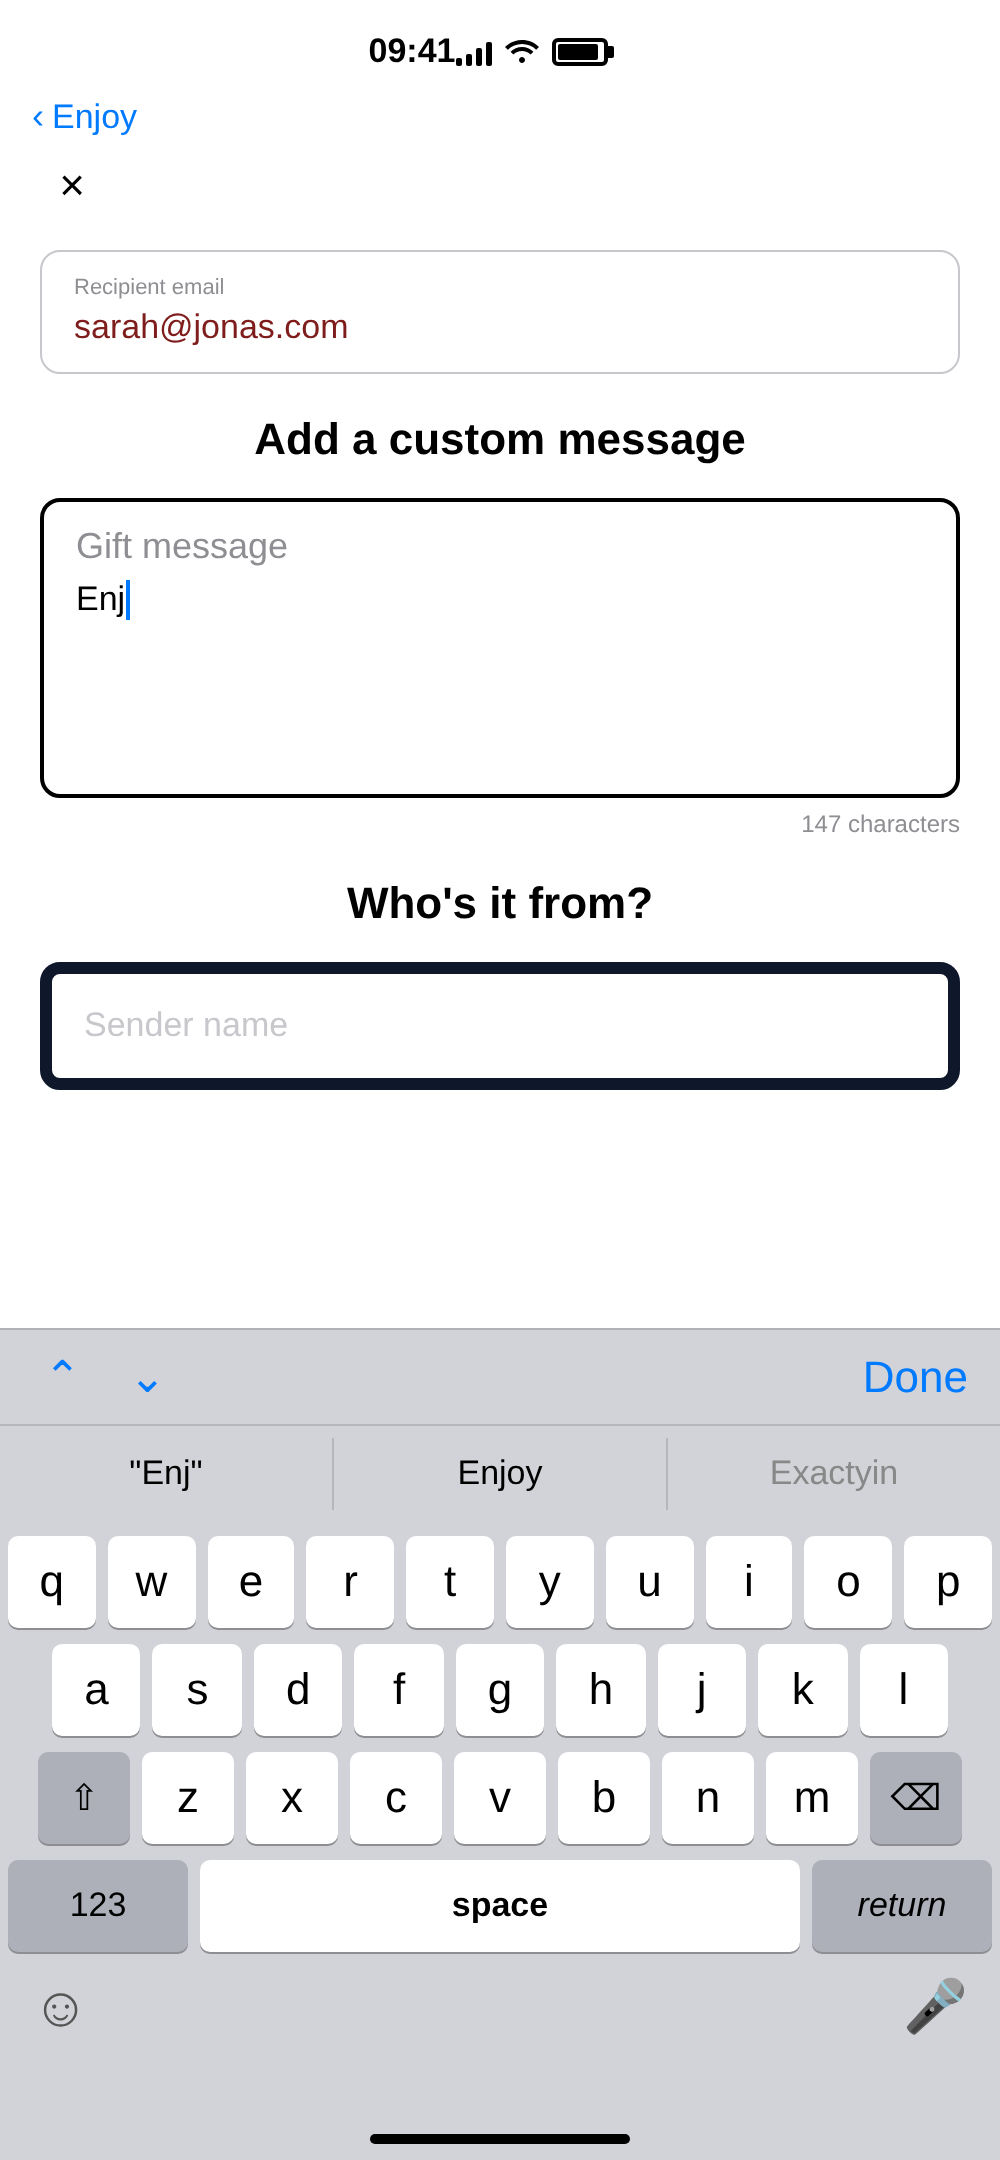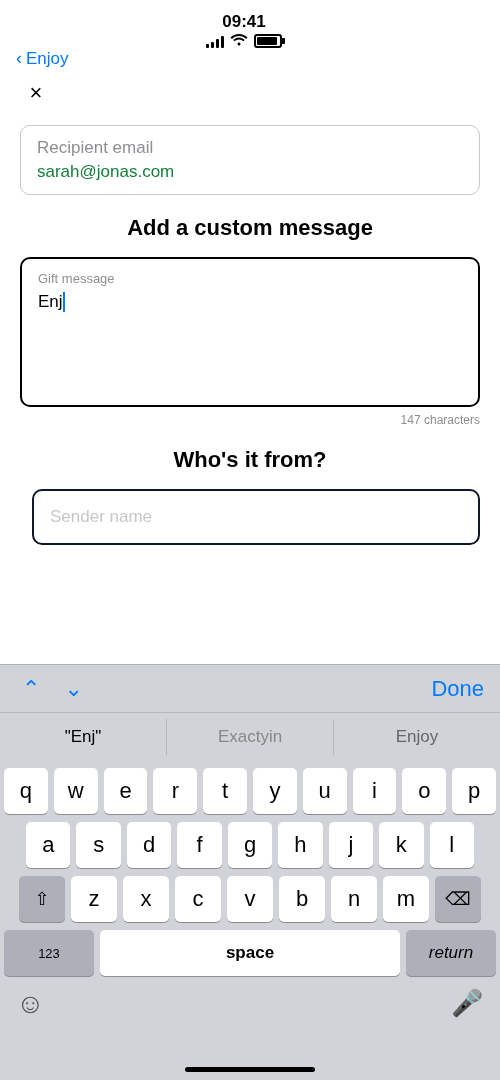--- a/index.html
+++ b/index.html
@@ -9,25 +9,24 @@
       height: 1080px;
       background: #ffffff;
       font-family: -apple-system, 'SF Pro Text', 'Helvetica Neue', sans-serif;
       overflow: hidden;
       position: relative;
     }
 
     
     .status-bar {
       display: flex;
-      justify-content: flex-start;
+      justify-content: center;
       align-items: center;
       padding: 12px 32px 4px 20px;
       height: 44px;
-      flex-direction: column;
     }
     .status-time {
       font-size: 17px;
       font-weight: 600;
       color: #000;
     }
     .status-icons {
       display: flex;
       align-items: center;
       gap: 6px;
@@ -113,48 +112,48 @@
 
     
     .input-field {
       border: 1px solid #c7c7cc;
       border-radius: 10px;
       padding: 12px 16px;
       margin-bottom: 20px;
       position: relative;
     }
     .input-field .field-label {
-      font-size: 17px;
+      font-size: 11px;
       color: #8e8e93;
       margin-bottom: 4px;
     }
     .input-field .field-value {
       font-size: 17px;
-      color: #15803d;
+      color: #7f1d1d;
     }
 
     
     .section-title {
       font-size: 22px;
       font-weight: 700;
       color: #000;
       margin-bottom: 16px;
       text-align: center;
     }
 
     .textarea-field {
       border: 2px solid #000;
       border-radius: 10px;
       padding: 12px 16px;
       margin-bottom: 6px;
       height: 150px;
       position: relative;
     }
     .textarea-label {
-      font-size: 13px;
+      font-size: 18px;
       color: #8e8e93;
       margin-bottom: 6px;
     }
     .textarea-content {
       font-size: 17px;
       color: #000;
       display: flex;
       align-items: center;
     }
     .cursor {
@@ -174,24 +173,23 @@
       text-align: right;
       font-size: 12px;
       color: #8e8e93;
       margin-bottom: 20px;
     }
 
     
     .who-section .section-title {
     }
     .sender-field {
-      border: 2px solid #0f172a;
+      border: 6px solid #0f172a;
       border-radius: 10px;
       padding: 16px;
-      margin-left: 12px;
     }
     .sender-placeholder {
       font-size: 17px;
       color: #c7c7cc;
     }
 
     
     .keyboard-toolbar {
       position: absolute;
       bottom: 368px;
@@ -393,22 +391,22 @@
 <div class="keyboard-toolbar">
   <div class="toolbar-nav">
     <span class="toolbar-arrow" style="font-size: 22px;">⌃</span>
     <span class="toolbar-arrow" style="font-size: 22px;">⌄</span>
   </div>
   <span class="toolbar-done">Done</span>
 </div>
 
 <div class="autocomplete-bar">
   <div class="autocomplete-item">"Enj"</div>
+  <div class="autocomplete-item">Enjoy</div>
   <div class="autocomplete-item" style="color:#888;">Exactyin</div>
-  <div class="autocomplete-item">Enjoy</div>
 </div>
 
 <div class="keyboard">
 
   <div class="key-row">
     <div class="key">q</div>
     <div class="key">w</div>
     <div class="key">e</div>
     <div class="key">r</div>
     <div class="key">t</div>
@@ -437,21 +435,21 @@
     <div class="key">x</div>
     <div class="key">c</div>
     <div class="key">v</div>
     <div class="key">b</div>
     <div class="key">n</div>
     <div class="key">m</div>
     <div class="key-wide key-backspace" style="width:46px; font-size:18px;">⌫</div>
   </div>
 
   <div class="key-row">
-    <div class="key-wide key-123" style="width:90px; font-size:13px; padding: 0 8px;">123</div>
+    <div class="key-wide key-123" style="width:90px; font-size:17px; padding: 0 8px;">123</div>
     <div class="key key-space" style="max-width:none; font-size:17px;">space</div>
     <div class="key-wide key-return" style="width:90px; font-size:17px; padding: 0 8px;">return</div>
   </div>
 
   <div class="key-row" style="justify-content: space-between; padding: 4px 12px 0 12px; margin-bottom:0;">
     <span style="font-size:28px; color:#555;">☺</span>
     <span style="font-size:26px; color:#555;">🎤</span>
   </div>
 </div>
 

